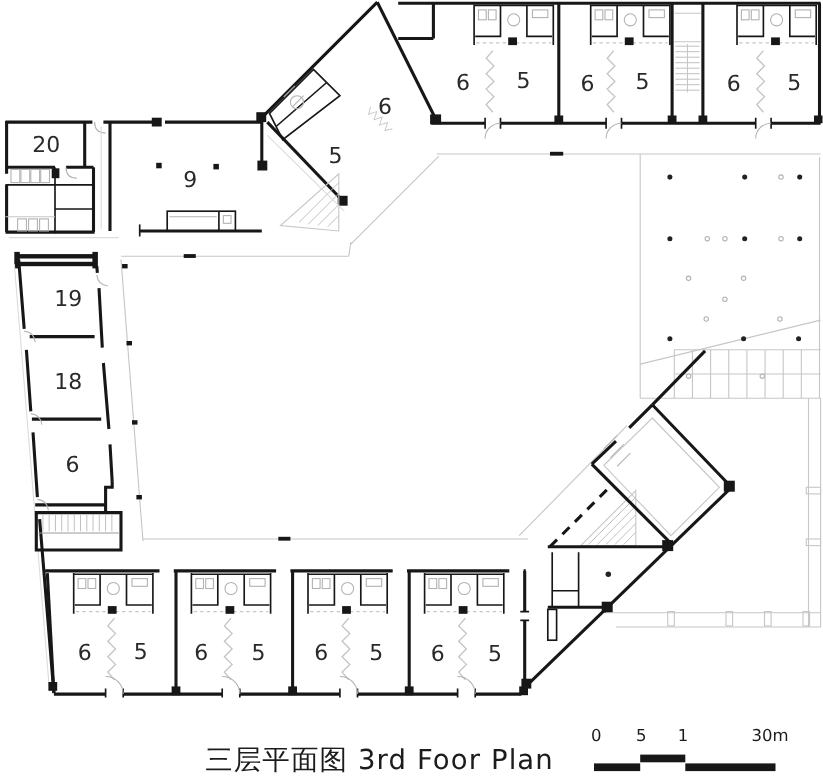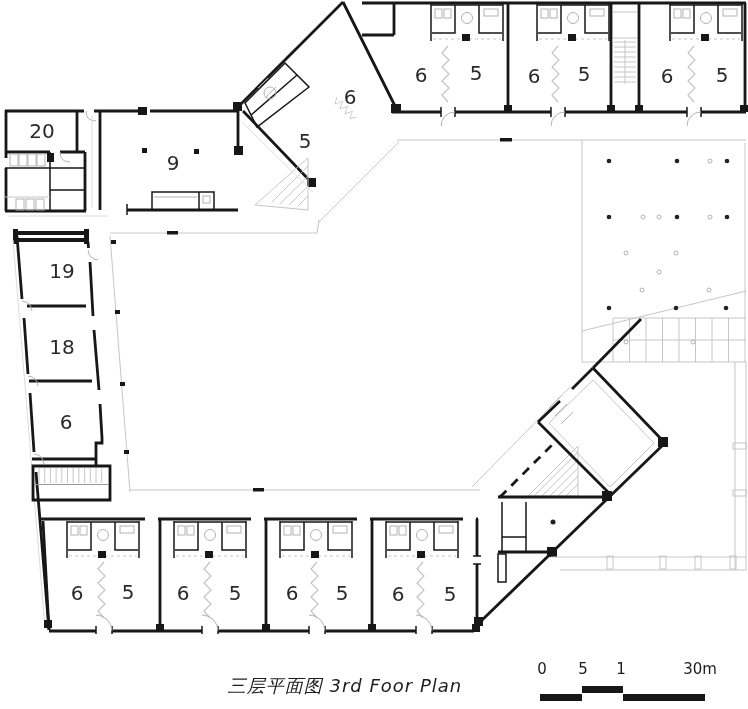--- a/index.html
+++ b/index.html
@@ -15,21 +15,21 @@
   .w{stroke:var(--wall);stroke-width:2.8;fill:none;stroke-linecap:butt;}
   .w2{stroke:var(--wall);stroke-width:1.5;fill:none;}
   .thin{stroke:var(--line-light);stroke-width:1;fill:none;}
   .thin2{stroke:#dcdcdc;stroke-width:1;fill:none;}
   .fix{stroke:#b2b2b2;stroke-width:1;fill:none;}
   .hatch{stroke:#bfbfbf;stroke-width:.9;fill:none;}
   .blk{fill:var(--wall);stroke:none;}
   .room-label{font-family:"DejaVu Sans","Liberation Sans",sans-serif;font-size:20px;
               fill:var(--label);text-anchor:middle;}
   .plan-title{position:absolute;left:150px;top:674px;width:390px;text-align:center;
-              font-size:18px;color:#1c1c1c;letter-spacing:1px;white-space:nowrap;font-style:italic;}
+              font-size:25px;color:#1c1c1c;letter-spacing:1px;white-space:nowrap;}
   .scalebar{position:absolute;left:540px;top:652px;width:170px;height:52px;}
   .scalebar .seg{position:absolute;background:var(--wall);}
   .scalebar .lab{position:absolute;top:8px;font-size:15px;color:#1c1c1c;transform:translateX(-50%);}
 </style>
 </head>
 <body>
 
 <div class="stage">
 
 <svg width="748" height="709" viewBox="0 0 748 709">

